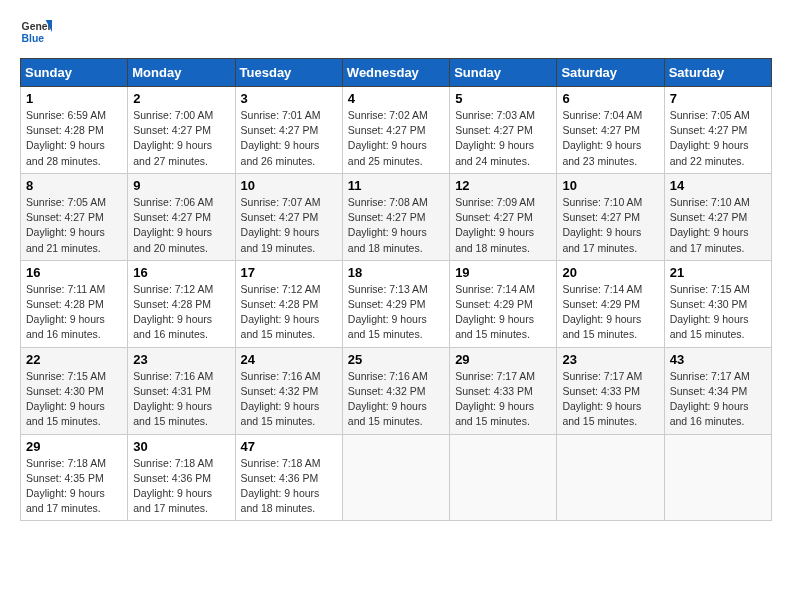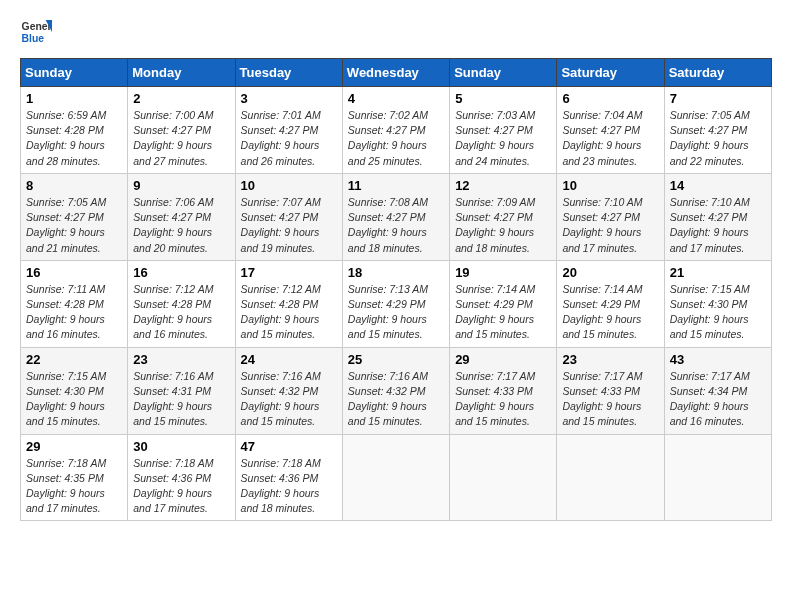--- a/index.html
+++ b/index.html
@@ -65,21 +65,20 @@
     .day-num {
       font-size: 13px;
       font-weight: bold;
       display: block;
       margin-bottom: 2px;
     }
     .day-info {
       font-size: 10.5px;
       color: #333;
       line-height: 1.45;
-      font-style: italic;
     }
     .empty-cell {
       background: #f9f9f9 !important;
     }
   </style>
 </head>
 <body>
 
 <div class="header-area">
   <div class="logo">

